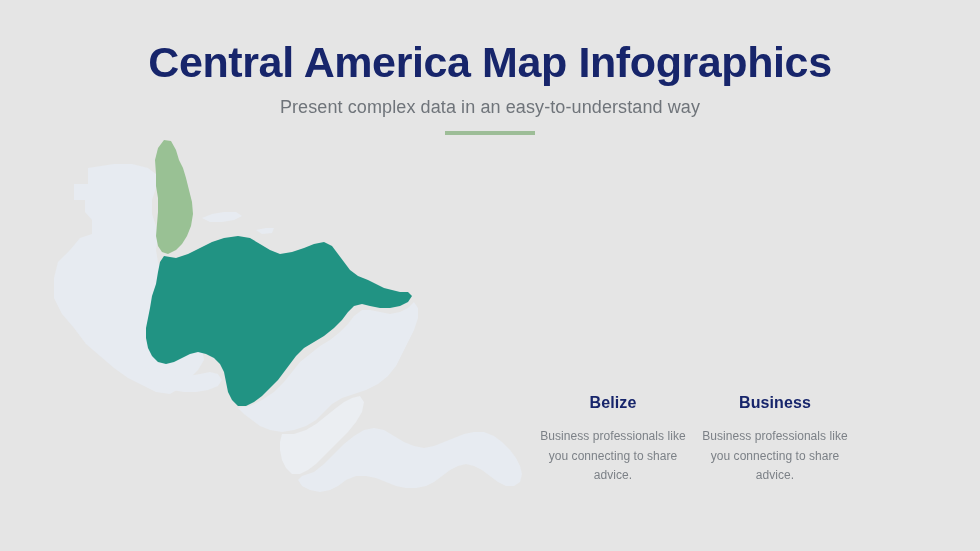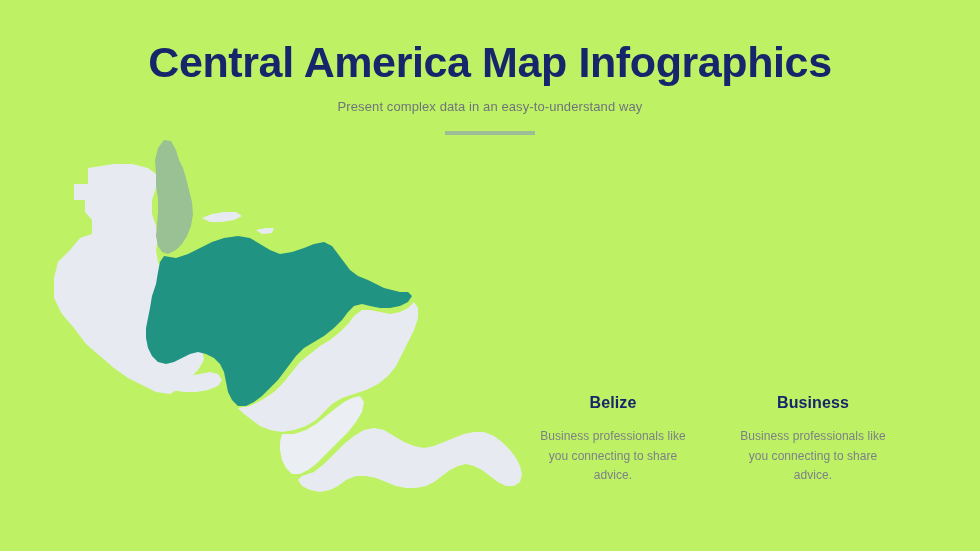--- a/index.html
+++ b/index.html
@@ -10,42 +10,42 @@
     width: 980px;
     height: 551px;
     background: #fdfdfd;
     font-family: "Liberation Sans", sans-serif;
     overflow: hidden;
     position: relative;
   }
   .slide {
     position: absolute;
     inset: 0;
-    background: #bef264;
+    background: #e5e5e5;
   }
 
   
   .header {
     position: absolute;
     left: 0;
     top: 36px;
     width: 980px;
     text-align: center;
   }
   .slide-title {
     font-size: 43px;
     font-weight: bold;
     color: #17256b;
     letter-spacing: -0.4px;
     line-height: 52px;
     white-space: nowrap;
   }
   .slide-subtitle {
     margin-top: 9px;
-    font-size: 13px;
+    font-size: 18px;
     color: #6f747a;
     font-weight: normal;
     letter-spacing: 0.1px;
     line-height: 20px;
   }
   .title-rule {
     width: 90px;
     height: 4px;
     background: #9dbd97;
     margin: 14px auto 0 auto;
@@ -69,21 +69,20 @@
   .country-belize { fill: #99c194; }
   .country-honduras { fill: #219383; }
 
   
   .callouts {
     position: absolute;
     left: 532px;
     top: 392px;
     width: 420px;
     display: flex;
-    gap: 38px;
     align-items: center;
   }
   .callout {
     width: 162px;
     text-align: center;
   }
   .callout-title {
     font-size: 16px;
     font-weight: bold;
     color: #17256b;

